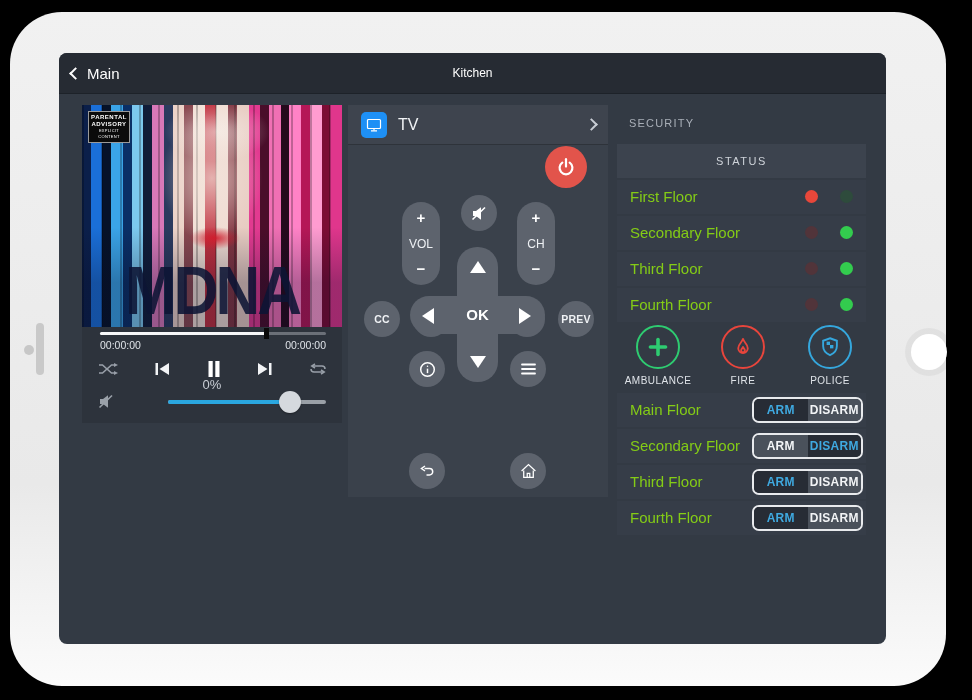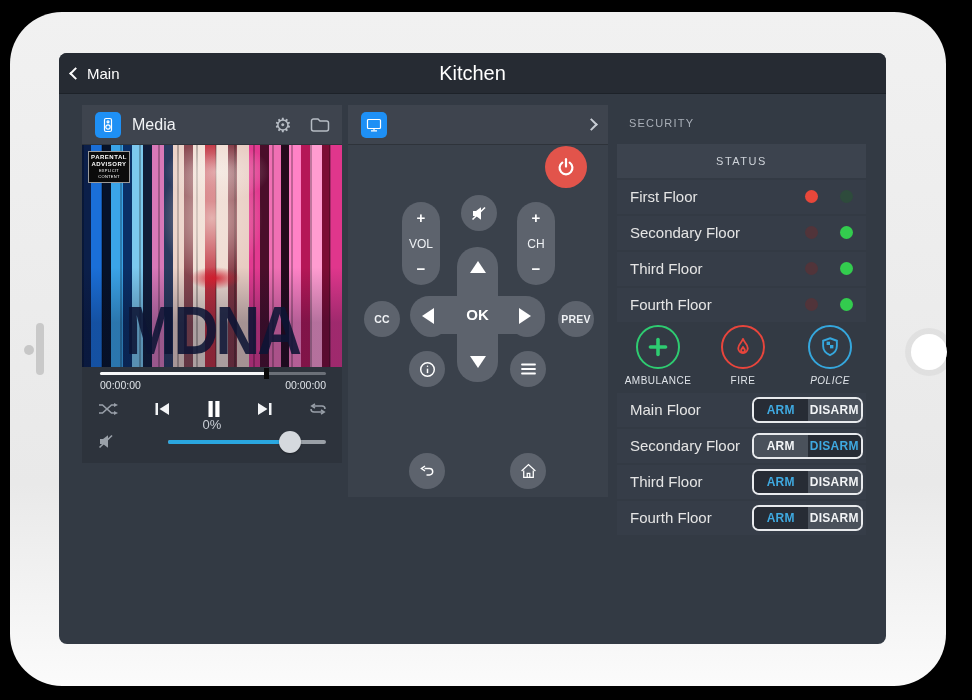--- a/index.html
+++ b/index.html
@@ -24,21 +24,21 @@
     position:absolute; left:49px; top:41px; width:827px; height:591px;
     background:#333a44; border-radius:8px; overflow:hidden;
   }
   .navbar {
     position:absolute; left:0; top:0; width:100%; height:41px;
     background:#262b33; border-bottom:1px solid #1d2229;
   }
   .back-btn { position:absolute; left:12px; top:0; height:41px; display:flex; align-items:center; gap:7px; cursor:pointer; }
   .chev-left { width:9px; height:9px; border-left:2.5px solid #fdfdfd; border-bottom:2.5px solid #fdfdfd; transform:rotate(45deg); }
   .back-label { color:#fdfdfd; font-size:15px; }
-  .nav-title { position:absolute; left:0; top:0; width:100%; height:41px; line-height:41px; text-align:center; color:#fff; font-size:20px; }
+  .nav-title { position:absolute; left:0; top:0; width:100%; height:41px; line-height:41px; text-align:center; color:#fff; font-size:12px; }
 
   
   .panel-header {
     height:40px; background:#3e444e; display:flex; align-items:center; padding:0 12px 0 13px;
     border-bottom:1px solid rgba(0,0,0,0.25);
   }
   .app-icon {
     width:26px; height:26px; border-radius:5px; background:#1e90f5;
     display:flex; align-items:center; justify-content:center; flex:none;
   }
@@ -104,21 +104,21 @@
   .arr-up { left:122px; top:116px; border-left:8px solid transparent; border-right:8px solid transparent; border-bottom:12px solid #fff; }
   .arr-down { left:122px; top:211px; border-left:8px solid transparent; border-right:8px solid transparent; border-top:12px solid #fff; }
   .arr-left { left:74px; top:163px; border-top:8px solid transparent; border-bottom:8px solid transparent; border-right:12px solid #fff; }
   .arr-right { left:171px; top:163px; border-top:8px solid transparent; border-bottom:8px solid transparent; border-left:12px solid #fff; }
 
   
   .security-col { position:absolute; left:558px; top:52px; width:249px; }
   .sec-label { position:absolute; left:12px; top:12px; font-size:11px; letter-spacing:1.2px; color:#a9afb8; }
   .sec-row { position:absolute; left:0; width:249px; height:34px; background:#363d48; }
   .status-hdr { top:39px; text-align:center; line-height:34px; font-size:11px; letter-spacing:1.5px; color:#ced3d9; background:#3c434e; }
-  .floor-label { position:absolute; left:13px; top:0; height:34px; line-height:34px; font-size:15px; color:#e5e5e5; }
+  .floor-label { position:absolute; left:13px; top:0; height:34px; line-height:34px; font-size:15px; color:#84cc16; }
   .dot { position:absolute; top:10px; width:13px; height:13px; border-radius:50%; }
   .dot.red-pos { left:188px; } .dot.green-pos { left:223px; }
   .dot.on-red { background:#e8473a; } .dot.off-red { background:#51343a; }
   .dot.on-green { background:#33cc4e; } .dot.off-green { background:#2e4b3c; }
 
   .emergency { position:absolute; left:0; top:220px; width:249px; height:64px; }
   .em-item { position:absolute; top:0; }
   .em-circle { width:44px; height:44px; border-radius:50%; border:2px solid currentColor; display:flex; align-items:center; justify-content:center; cursor:pointer; }
   .em-label { position:absolute; top:50px; width:110px; text-align:center; font-size:10px; letter-spacing:0.5px; color:#dfe3e8; }
 
@@ -146,38 +146,20 @@
 
     <div class="navbar">
       <div class="back-btn">
         <span class="chev-left"></span>
         <span class="back-label">Main</span>
       </div>
       <div class="nav-title">Kitchen</div>
     </div>
 
     <div class="media-panel">
-      <div class="panel-header">
-        <div class="app-icon">
-          <svg width="16" height="16" viewBox="0 0 16 16" fill="none" stroke="#fff" stroke-width="1.2">
-            <rect x="4.5" y="1.5" width="7" height="13" rx="1.5"></rect>
-            <circle cx="8" cy="4.8" r="1"></circle>
-            <circle cx="8" cy="10" r="2.2"></circle>
-          </svg>
-        </div>
-        <span class="panel-title">Media</span>
-        <span class="hdr-icon">
-            <span class="gear-glyph">⚙</span>
-          </span>
-        <span class="hdr-icon">
-          <svg width="20" height="16" viewBox="0 0 20 16" fill="none" stroke="#b6bcc4" stroke-width="1.5">
-            <path d="M1.5,4 a2,2 0 0 1 2,-2 h4.5 l2,2 h6.5 a2,2 0 0 1 2,2 v6 a2,2 0 0 1 -2,2 h-13 a2,2 0 0 1 -2,-2 z"></path>
-          </svg>
-        </span>
-      </div>
 
       <div class="album-art">
         <div class="art-stripes">
             <div style="flex: 3 1 0%; background: rgb(11, 31, 74);"></div>
             <div style="flex: 4 1 0%; background: rgb(26, 111, 216);"></div>
             <div style="flex: 3 1 0%; background: rgb(6, 18, 40);"></div>
             <div style="flex: 4 1 0%; background: rgb(58, 164, 232);"></div>
             <div style="flex: 3 1 0%; background: rgb(10, 47, 102);"></div>
             <div style="flex: 4 1 0%; background: rgb(124, 200, 238);"></div>
             <div style="flex: 3 1 0%; background: rgb(16, 28, 56);"></div>
@@ -270,20 +252,21 @@
 
     <div class="tv-panel">
       <div class="panel-header">
         <div class="app-icon">
           <svg width="16" height="16" viewBox="0 0 16 16" fill="none" stroke="#fff" stroke-width="1.2">
             <rect x="1.5" y="2.5" width="13" height="9" rx="1"></rect>
             <line x1="8" y1="11.5" x2="8" y2="13.5"></line>
               <line x1="5" y1="13.8" x2="11" y2="13.8"></line>
           </svg>
         </div>
+        <span class="panel-title">TV</span>
         <span class="chev-right"></span>
       </div>
 
       <div class="tv-body">
         <div class="power-btn">
           <svg width="22" height="22" viewBox="0 0 24 24" fill="none" stroke="#fff" stroke-width="2.4" stroke-linecap="round">
             <path d="M8,7.2 a7,7 0 1 0 8,0"></path>
             <line x1="12" y1="3.5" x2="12" y2="11.5"></line>
           </svg>
         </div>
@@ -408,21 +391,21 @@
           <div class="em-label" style="left:-33px;">FIRE</div>
         </div>
         <div class="em-item" style="left:191px;">
           <div class="em-circle" style="color: rgb(53, 167, 221);">
             <svg width="20" height="22" viewBox="0 0 16 17" fill="none" stroke="currentColor" stroke-width="1.5">
               <path d="M8,1.5 l5.5,2 v4.2 c0,3.6 -2.5,6 -5.5,7.3 c-3,-1.3 -5.5,-3.7 -5.5,-7.3 v-4.2 z"></path>
               <rect x="5.3" y="4.2" width="2.7" height="2.7" fill="currentColor" stroke="none"></rect>
               <rect x="8" y="6.9" width="2.7" height="2.7" fill="currentColor" stroke="none"></rect>
             </svg>
           </div>
-          <div class="em-label" style="left:-33px;font-style:italic;">POLICE</div>
+          <div class="em-label" style="left:-33px;">POLICE</div>
         </div>
       </div>
 
       <div class="sec-row" style="top:288px;">
         <span class="floor-label">Main Floor</span>
         <div class="segmented sel-arm">
           <span class="seg seg-arm">ARM</span>
           <span class="seg seg-disarm">DISARM</span>
         </div>
       </div>

